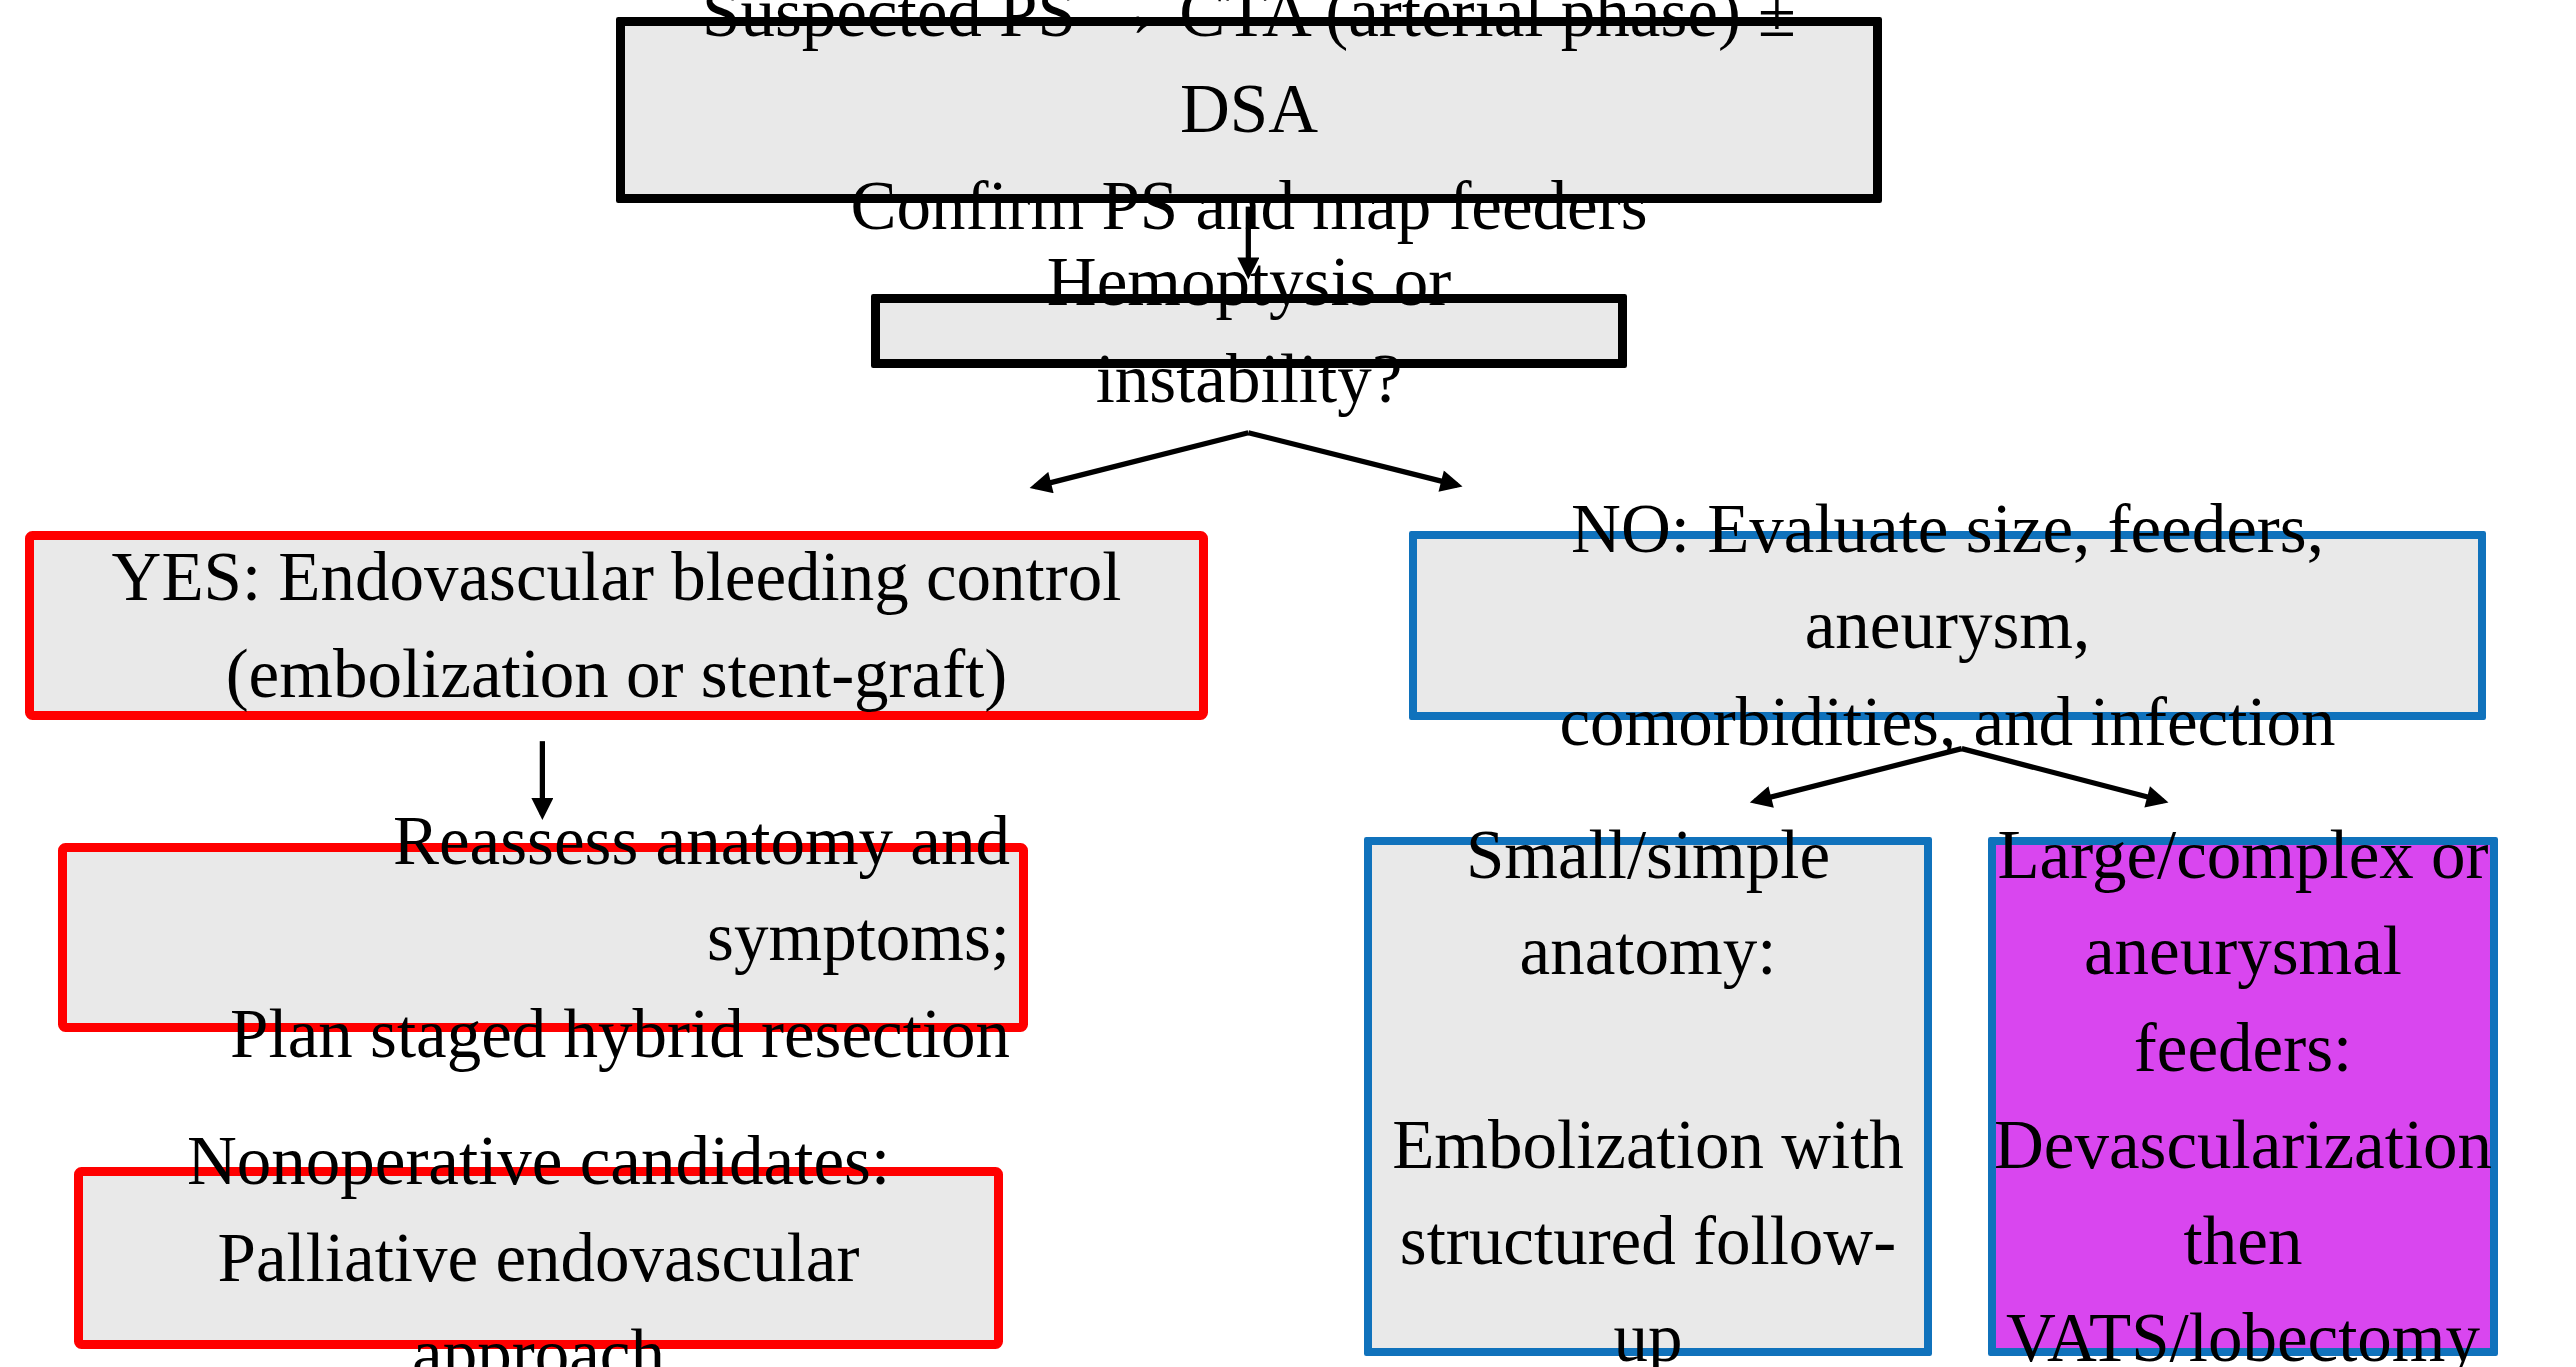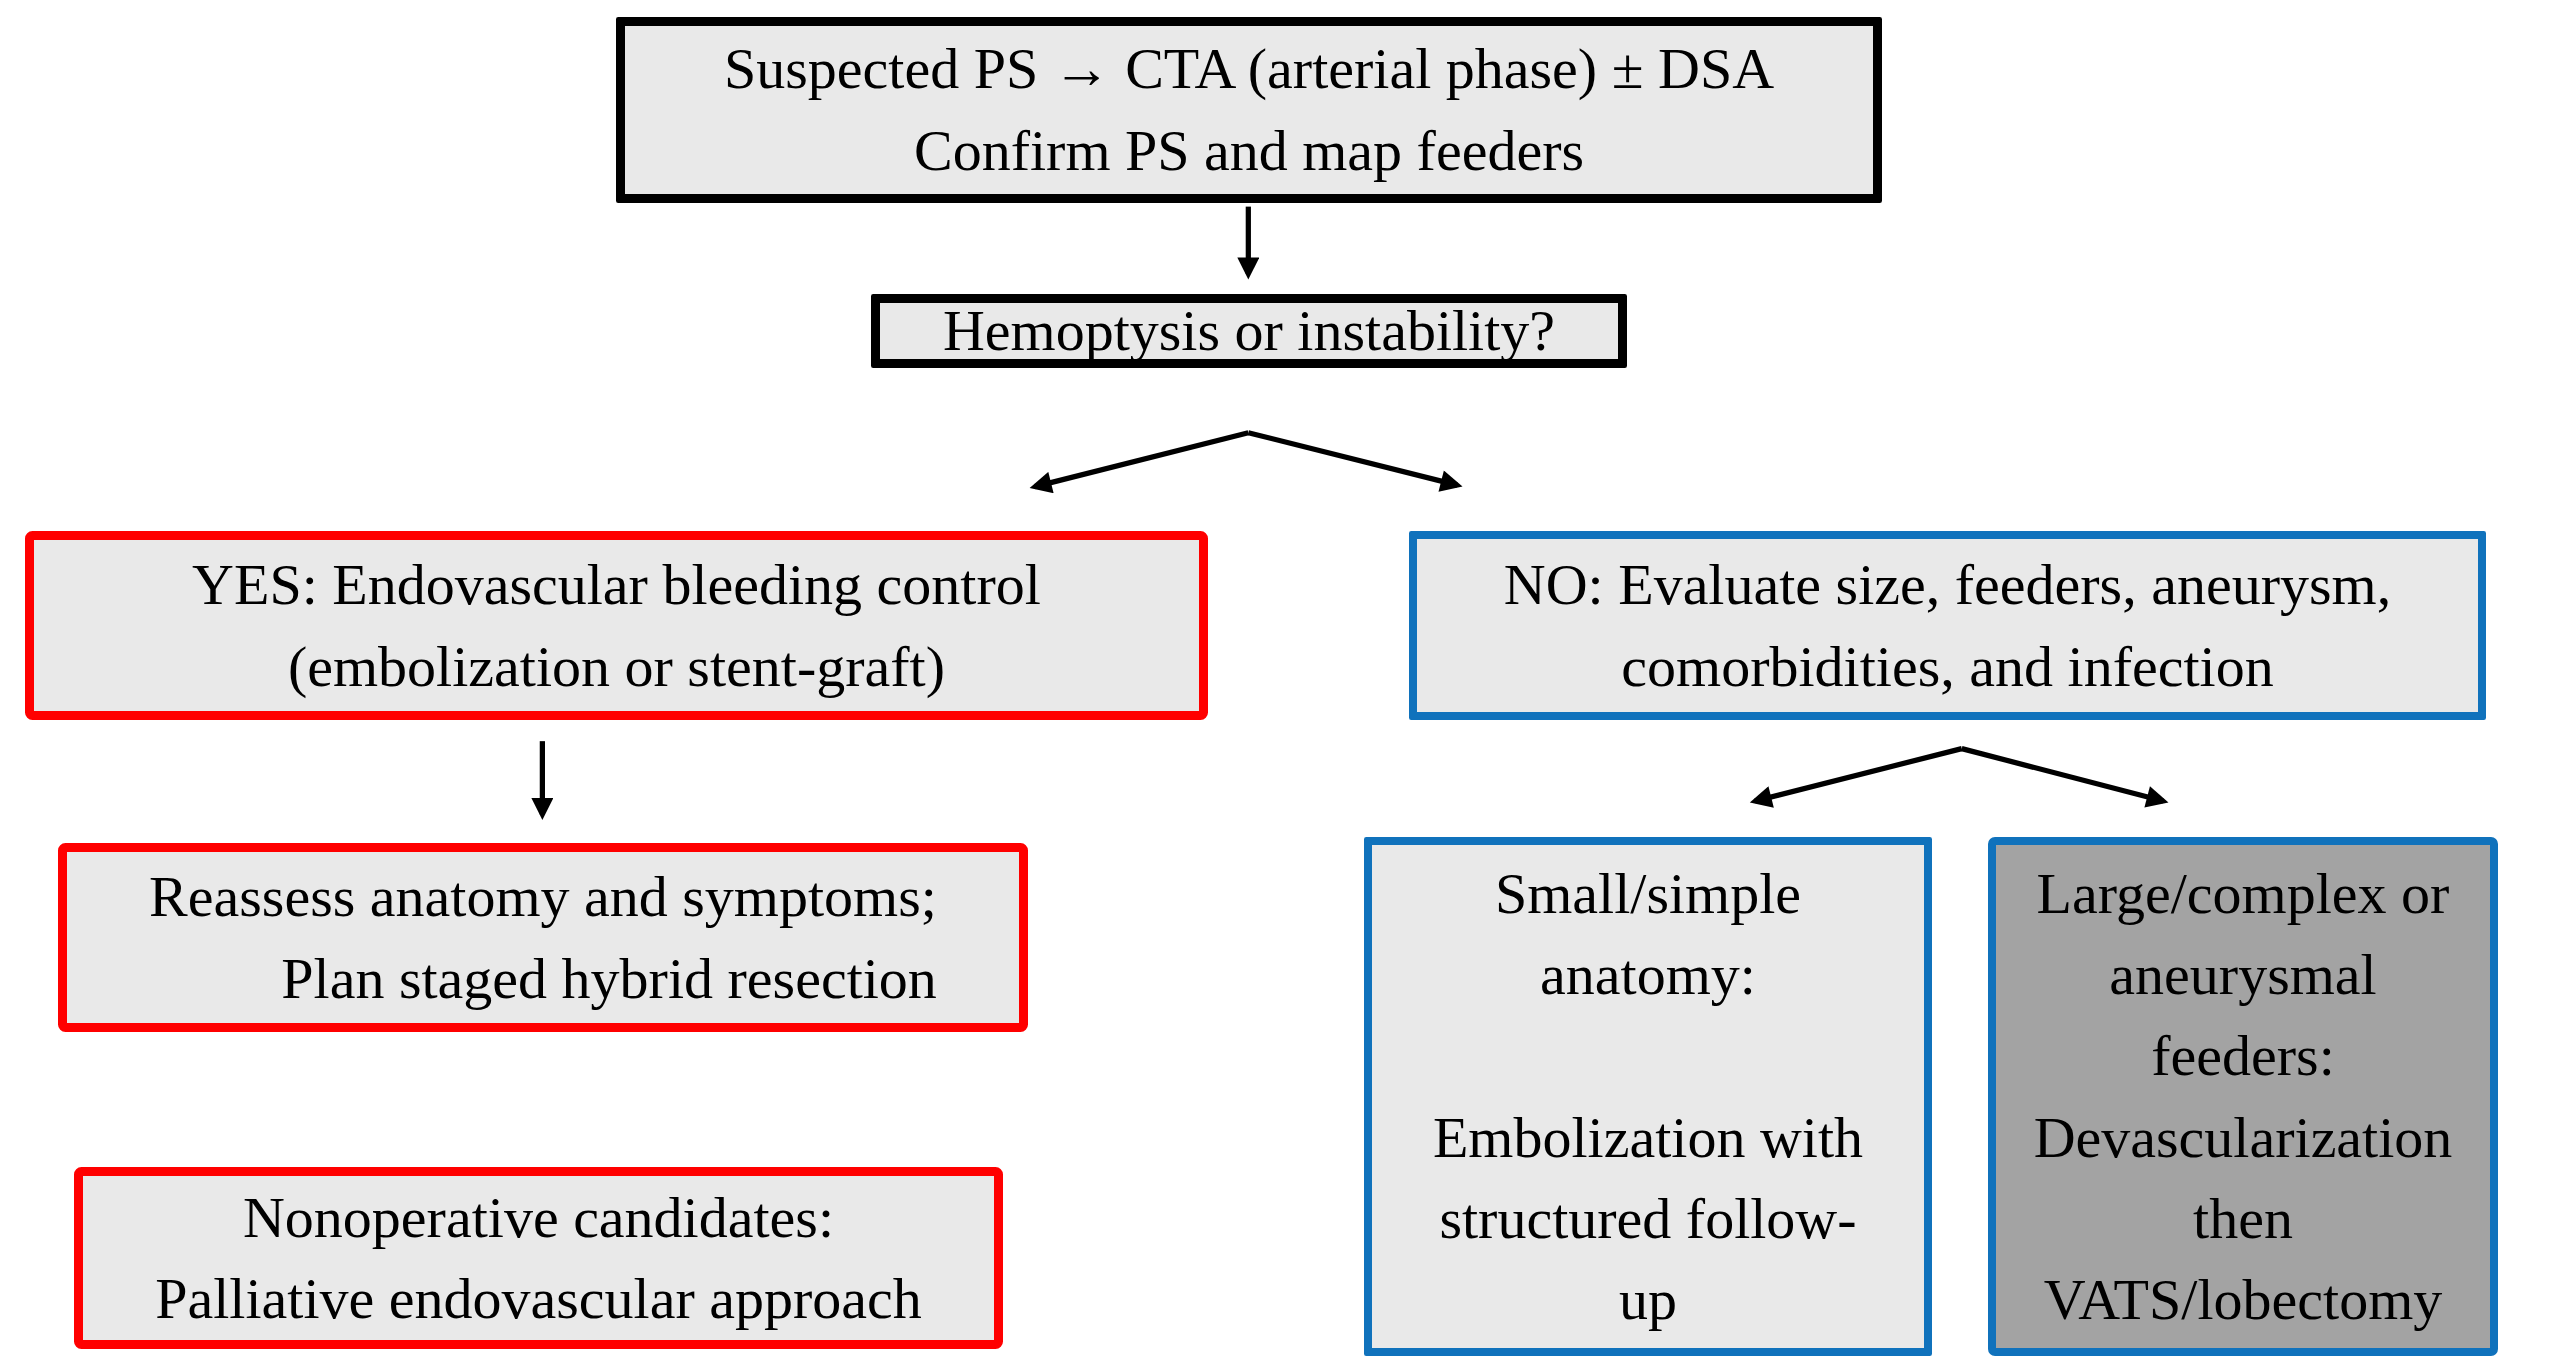--- a/index.html
+++ b/index.html
@@ -13,21 +13,21 @@
   }
   .node {
     position: absolute;
     box-sizing: border-box;
     display: flex;
     align-items: center;
     justify-content: center;
     text-align: center;
     white-space: pre-line;
     color: #000000;
-    font-size: 58px;
+    font-size: 69px;
     line-height: 1.4;
     padding: 3px 9px;
     border-style: solid;
   }
   .border-black { border-width: 9.7px; border-radius: 2.2px; }
   .border-red   { border-width: 9.7px; border-radius: 7.5px; }
   .border-blue  { border-width: 8.2px; border-radius: 2.2px; }
 
   .n-start        { left: 616px;  top: 16.5px;   width: 1266px; height: 186px; }
   .n-triage       { left: 871px; top: 294px;  width: 756px; height: 74px; }
@@ -98,21 +98,21 @@
 
   <div class="node n-small border-blue" style="border-color: rgb(16, 114, 188); background: rgb(233, 233, 233);">
     <span>Small/simple
 anatomy:
 
 Embolization with
 structured follow-
 up</span>
   </div>
 
-  <div class="node n-large border-blue" style="border-color: rgb(16, 114, 188); background: #a3a3a3; border-radius: 7px;">
+  <div class="node n-large border-blue" style="border-color: rgb(16, 114, 188); background: #d946ef;">
     <span>Large/complex or
 aneurysmal
 feeders:
 Devascularization
 then
 VATS/lobectomy</span>
   </div>
 
 </div>
 

